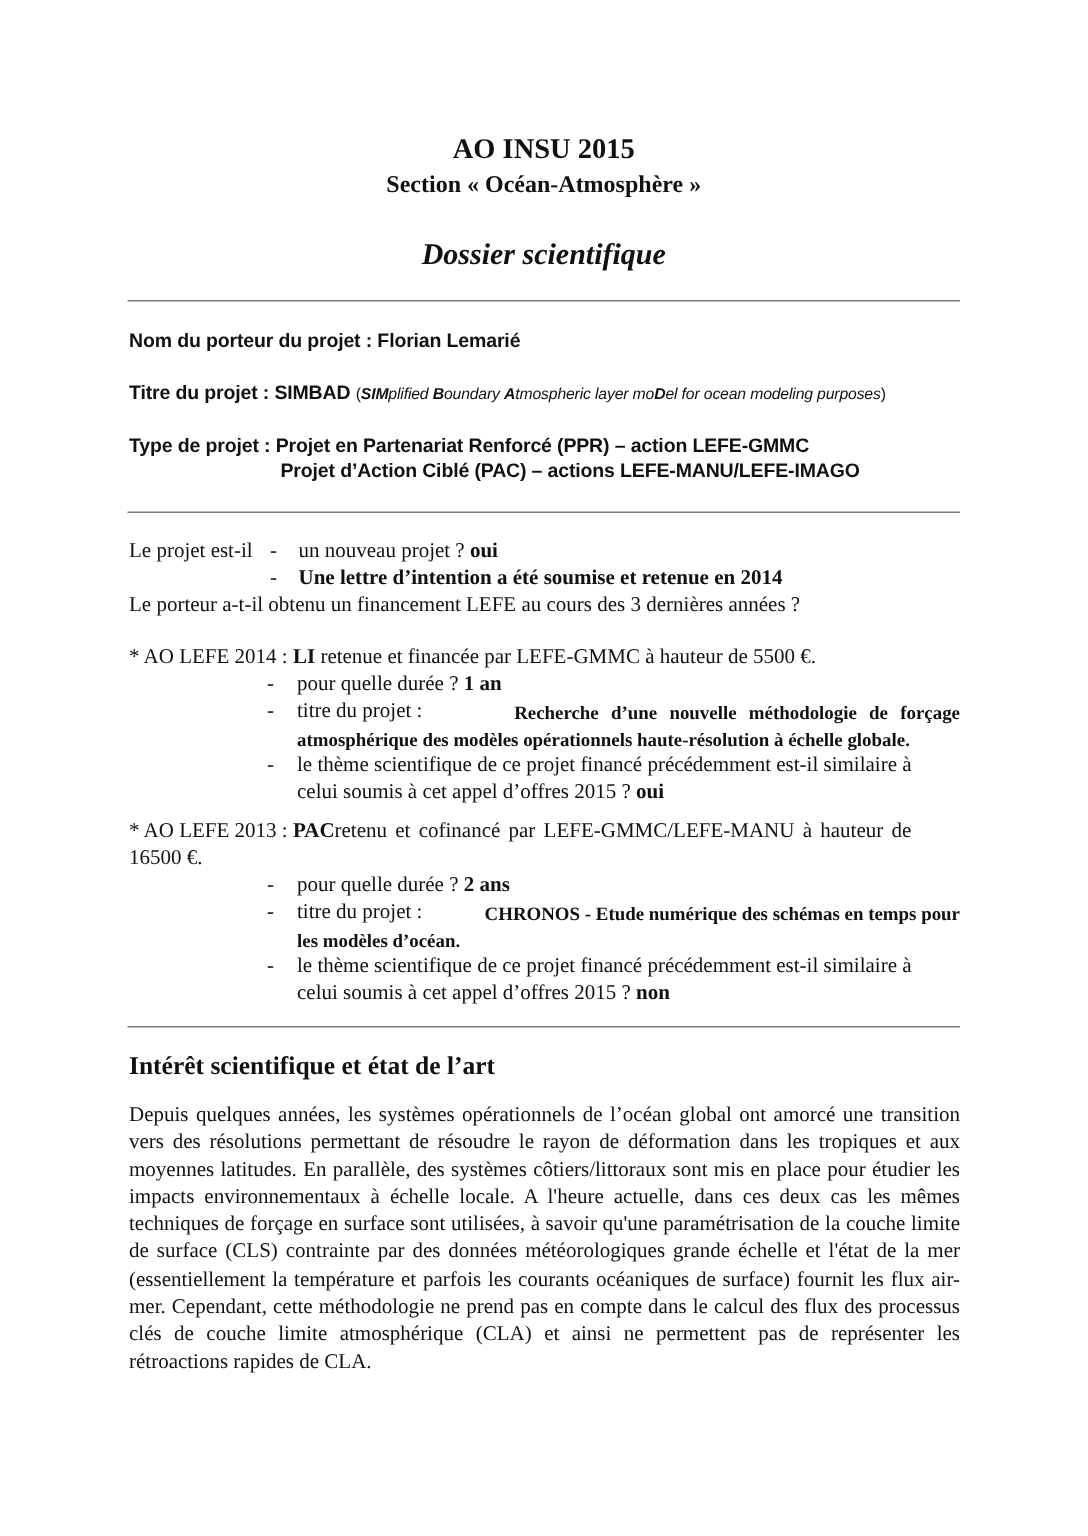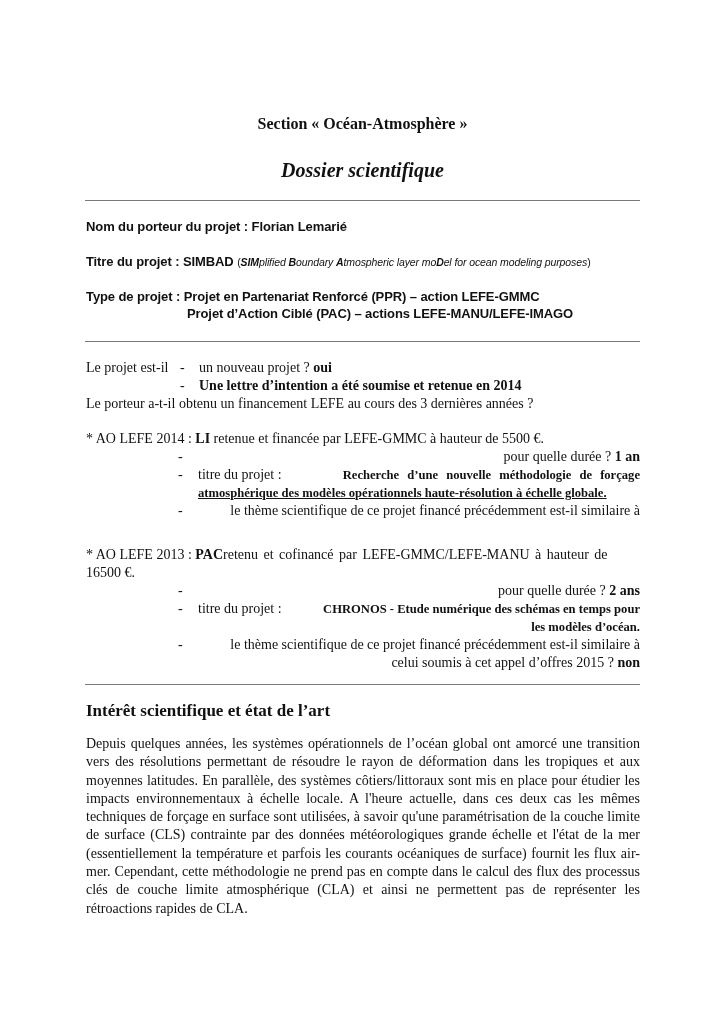--- a/index.html
+++ b/index.html
@@ -16,34 +16,35 @@
   .rule { position: absolute; left: 85px; width: 555px; height: 0; border-top: 1.5px solid #7a7a7a; }
 
   .row { position: absolute; left: 86px; width: 554px; white-space: nowrap; }
   .sans-row { font-size: 13px; font-weight: bold; line-height: 18px; letter-spacing: -0.1px; }
   .sans-row .small { font-size: 10.5px; font-weight: normal; font-style: italic; }
   .sans-row .small b { font-weight: bold; margin-top: 21px; }
   .sans-row .plain { font-weight: normal; font-style: normal; font-size: 10.5px; }
 
   .txt { font-size: 14px; line-height: 18px; }
   .bullet { position: absolute; left: 178px; }
-  .btext { position: absolute; left: 198px; width: 442px; text-align: right; }
+  .btext { position: absolute; left: 198px; width: 442px; }
   .justify { text-align: justify; text-align-last: left; }
   .bold { font-weight: bold; }
   .ital { }
 
   .h2 { position: absolute; left: 86px; top: 700px; font-size: 17px; font-weight: bold; line-height: 22px; }
   .para { position: absolute; left: 86px; top: 735px; width: 554px; font-size: 14px; line-height: 18.3px; text-align: justify; }
   .small-bold { font-size: 12.6px; font-weight: bold; }
 </style>
 </head>
 <body>
 
 <div class="page">
 
+  <div class="title-block t1 serif">AO INSU 2015</div>
   <div class="title-block t2 serif">Section « Océan-Atmosphère »</div>
   <div class="title-block t3 serif">Dossier scientifique</div>
 
   <div class="rule" style="top:200px;"></div>
 
   <div class="row sans sans-row" style="top:218px;">
     <span>Nom du porteur du projet :</span>
     <span>Florian Lemarié</span>
   </div>
 
@@ -82,26 +83,27 @@
   <div class="serif txt btext" style="top:448px;">
     <span>pour quelle durée ?</span> <span class="bold">1 an</span>
   </div>
 
   <div class="serif txt bullet" style="top:466px;">-</div>
   <div class="serif txt btext justify" style="top:466px;">
     <div style="display:flex; justify-content:space-between; white-space:nowrap;">
       <span>titre du projet :</span>
       <span class="small-bold" style="word-spacing:5px;">Recherche d’une nouvelle méthodologie de forçage</span>
     </div>
-    <div class="small-bold" style="white-space:nowrap;text-decoration:underline;">atmosphérique des modèles opérationnels haute-résolution à échelle globale.</div>
+    <div class="small-bold" style="white-space:nowrap;">atmosphérique des modèles opérationnels haute-résolution à échelle globale.</div>
   </div>
 
   <div class="serif txt bullet" style="top:502px;">-</div>
   <div class="serif txt btext" style="top:502px;">
     <div style="white-space:nowrap;">le thème scientifique de ce projet financé précédemment est-il similaire à</div>
+    <div><span>celui soumis à cet appel d’offres 2015 ?</span> <span class="bold">oui</span></div>
   </div>
 
   <div class="row serif txt" style="top:546px;">
     <div style="display:flex; ">
       <span><span>*</span> <span class="ital">AO LEFE 2013</span><span> : </span><span class="bold">PAC</span></span>
       <span style="word-spacing:2px;">retenu et cofinancé par LEFE-GMMC/LEFE-MANU à hauteur de</span>
     </div>
     <div>16500 €.</div>
   </div>
 

